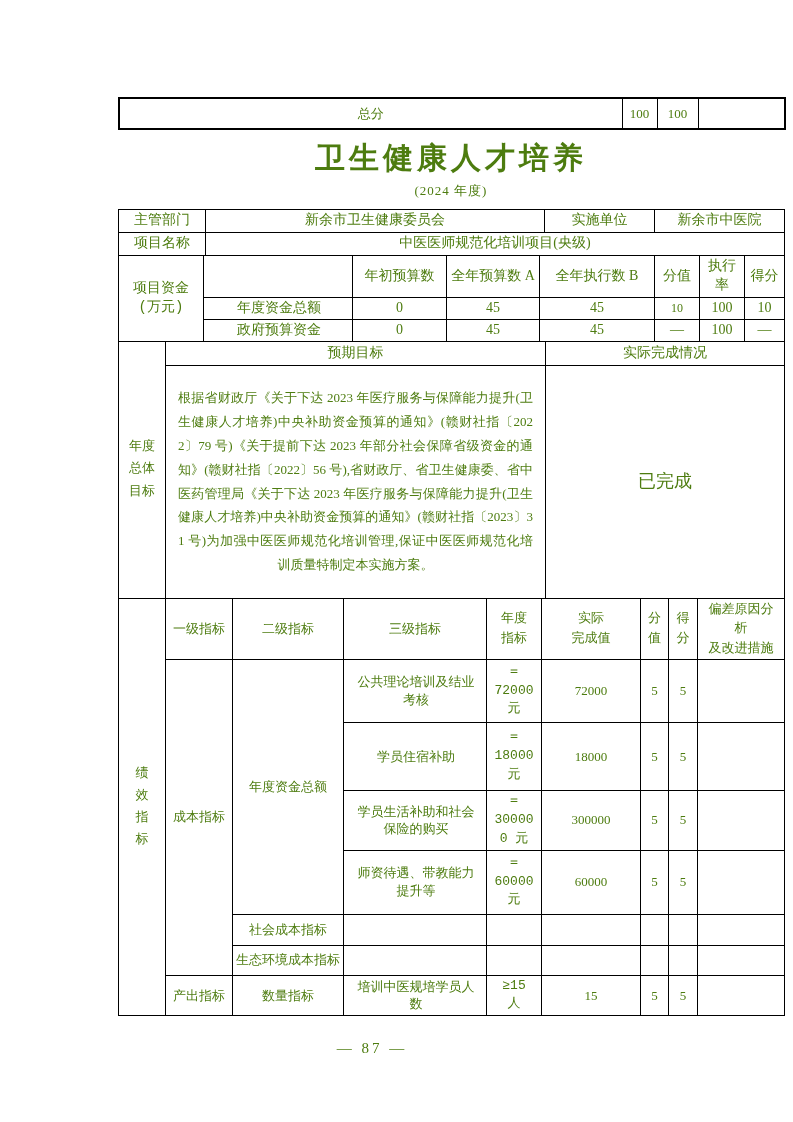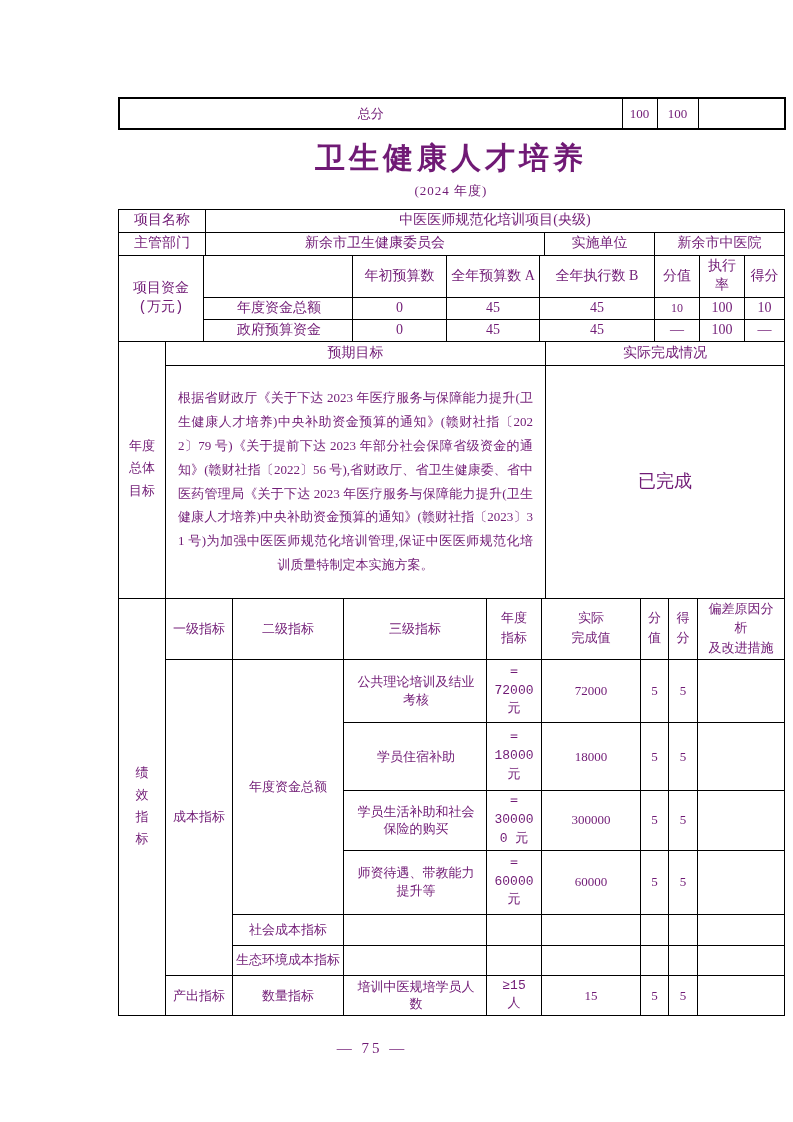--- a/index.html
+++ b/index.html
@@ -1,18 +1,18 @@
 <!DOCTYPE html>
 <html><head>
 <meta charset="utf-8">
 <style>
   html,body { margin:0; padding:0; background:#ffffff; }
   .page {
     position:relative; width:793px; height:1122px; background:#fff;
-    font-family:"Liberation Serif","DejaVu Serif",serif; color:#701a75;
+    font-family:"Liberation Serif","DejaVu Serif",serif; color:#4d7c0f;
     overflow:hidden;
   }
   .content { position:absolute; left:118px; top:97px; width:666px; }
   table { border-collapse:collapse; table-layout:fixed; width:666px; }
   td {
     border:1px solid #000; text-align:center; vertical-align:middle;
     font-size:14px; padding:1px 2px; word-break:break-all; line-height:1.35;
   }
   .t1 { border:2px solid #000; }
   .t1 td { font-size:13px; }
@@ -68,28 +68,28 @@
 
     <table>
       <colgroup>
           <col style="width:87px">
           <col style="width:339px">
           <col style="width:110px">
           <col style="width:130px">
         </colgroup>
       <tbody>
           <tr style="height:23px">
-        <td>项目名称</td>
-        <td colspan="3">中医医师规范化培训项目(央级)</td>
-      </tr>
-      <tr style="height:23px">
         <td>主管部门</td>
         <td>新余市卫生健康委员会</td>
         <td>实施单位</td>
         <td>新余市中医院</td>
+      </tr>
+      <tr style="height:23px">
+        <td>项目名称</td>
+        <td colspan="3">中医医师规范化培训项目(央级)</td>
       </tr>
     </tbody>
       </table>
 
     <table class="stack">
       <colgroup>
           <col style="width:85px">
           <col style="width:149px">
           <col style="width:94px">
           <col style="width:93px">
@@ -254,14 +254,14 @@
 人</td>
         <td>15</td>
         <td>5</td>
         <td>5</td>
         <td></td>
       </tr>
     </tbody>
       </table>
   </div>
 
-  <div class="page-num">— 75 —</div>
+  <div class="page-num">— 87 —</div>
 </div>
 
 </body></html>

